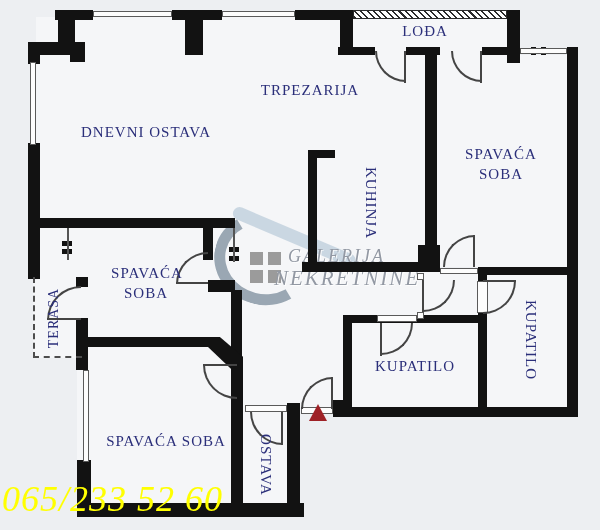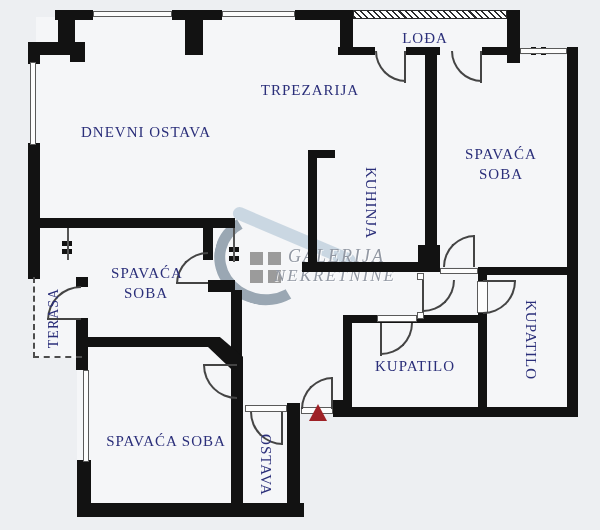--- a/index.html
+++ b/index.html
@@ -75,21 +75,21 @@
   </div>
 
   <div>
     <div class="wm-band"></div>
     <div class="wm-cres"></div>
     <div class="wm-sq" style="left:250px;top:252px;"></div>
     <div class="wm-sq" style="left:268px;top:252px;"></div>
     <div class="wm-sq" style="left:250px;top:270px;"></div>
     <div class="wm-sq" style="left:268px;top:270px;"></div>
     <div class="wm-txt" style="left:288px;top:246px;font-size:18px;">GALERIJA</div>
-    <div class="wm-txt" style="left:274px;top:266px;font-size:17px;">NEKRETNINE</div>
+    <div class="wm-txt" style="left:274px;top:266px;font-size:21px;">NEKRETNINE</div>
   </div>
 
   <div>
     <div class="w" style="left:55px;top:10px;width:38px;height:10px;"></div>
     <div class="w" style="left:58px;top:10px;width:17px;height:45px;"></div>
     <div class="w" style="left:28px;top:42px;width:57px;height:13px;"></div>
     <div class="w" style="left:70px;top:42px;width:15px;height:20px;"></div>
     <div class="w" style="left:28px;top:42px;width:12px;height:22px;"></div>
     <div class="w" style="left:28px;top:143px;width:12px;height:136px;"></div>
     <div class="w" style="left:172px;top:10px;width:50px;height:10px;"></div>
@@ -173,29 +173,30 @@
     <div class="leaf" style="left:203px;top:364px;width:34px;height:2px;"></div>
     <div class="arc arc-bl" style="left:250px;top:412px;width:33px;height:33px;"></div>
     <div class="leaf" style="left:281px;top:412px;width:2px;height:33px;"></div>
     <div class="arc arc-tl" style="left:301px;top:377px;width:32px;height:32px;"></div>
     <div class="leaf" style="left:331px;top:377px;width:2px;height:32px;"></div>
   </div>
 
   <div class="tri" style="left:309px;top:404px;"></div>
 
   <div>
-    <div class="lbl" style="left:425px;top:38px;">LOĐA</div>
+    <div class="lbl" style="left:425px;top:31px;">LOĐA</div>
     <div class="lbl" style="left:310px;top:90px;">TRPEZARIJA</div>
     <div class="lbl" style="left:146px;top:132px;">DNEVNI OSTAVA</div>
     <div class="lbl" style="left:501px;top:154px;">SPAVAĆA</div>
     <div class="lbl" style="left:501px;top:174px;">SOBA</div>
     <div class="lbl cw" style="left:370px;top:203px;">KUHINJA</div>
     <div class="lbl" style="left:147px;top:273px;">SPAVAĆA</div>
     <div class="lbl" style="left:146px;top:293px;">SOBA</div>
     <div class="lbl ccw" style="left:54px;top:318px;font-size:14px;">TERASA</div>
     <div class="lbl" style="left:166px;top:441px;">SPAVAĆA SOBA</div>
     <div class="lbl" style="left:415px;top:366px;">KUPATILO</div>
     <div class="lbl cw" style="left:530px;top:340px;">KUPATILO</div>
     <div class="lbl cw" style="left:265px;top:465px;">OSTAVA</div>
   </div>
 
+  <div class="phone">065/233 52 60</div>
 
 </div>
 
 </body></html>

